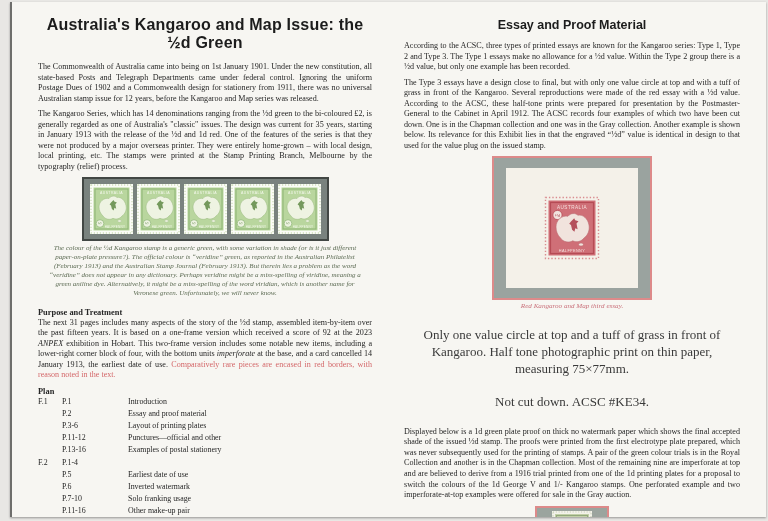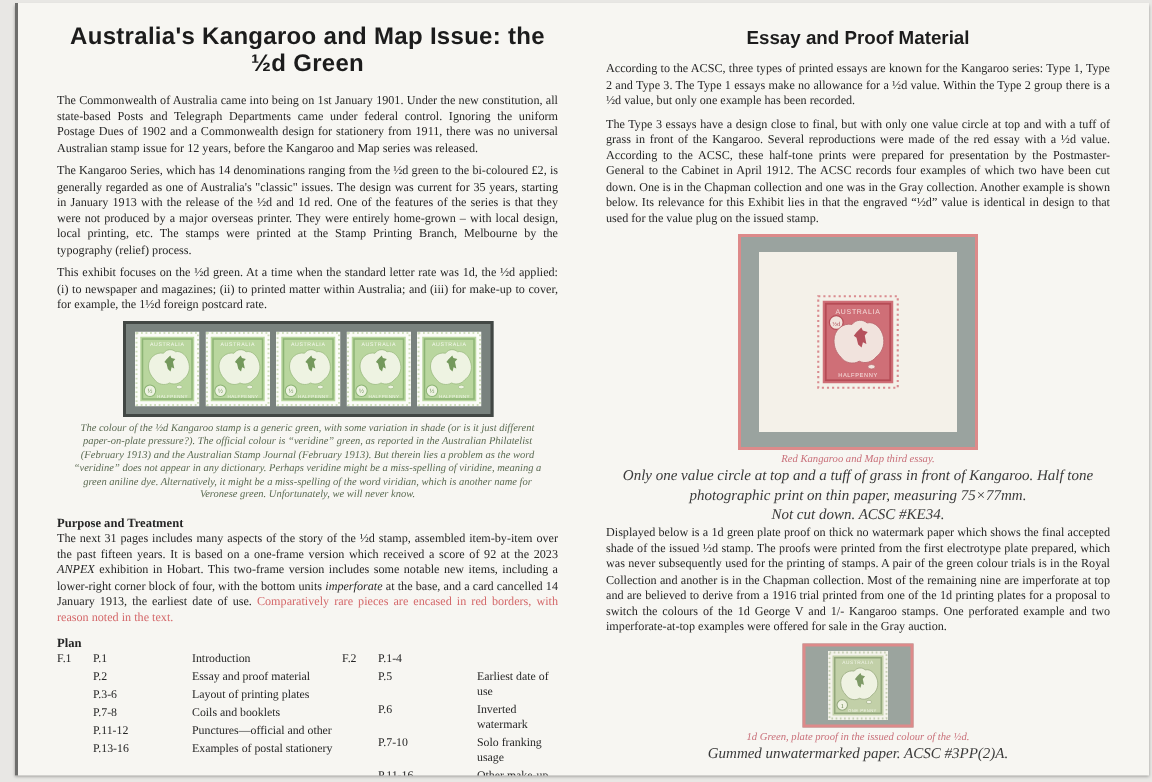--- a/index.html
+++ b/index.html
@@ -27,54 +27,53 @@
   p.body{font-size:8.1px;line-height:1.3;text-align:justify;margin:0 0 5px 0;}
   .it{font-style:italic;}
   .red{color:var(--red-text);}
   .sechead{font-size:8.4px;font-weight:bold;margin:6px 0 1px 0;}
   
   .strip-fig{width:max-content;margin:3px auto 3px auto;background:var(--strip-bg);
              border:2.5px solid #424744;padding:5px 6px;display:flex;gap:4px;}
   .cap-green{width:318px;margin:0 auto 10px auto;font-size:7px;font-style:italic;line-height:1.28;
              text-align:center;color:var(--cap-green);}
   
-  .plan-wrap{display:flex;margin:1px 0 4px 0;}
+  .plan-wrap{display:flex;margin:1px 0 4px 0;flex-direction:column;}
   .plan-col1{width:190px;}
   .plan-col2{flex:1;}
   .plan-row{display:flex;font-size:7.9px;line-height:1.28;margin-bottom:2px;}
   .plan-frame{width:24px;flex:none;}
   .plan-pages{width:66px;flex:none;}
   .plan-label{flex:1;}
   
   .essay-fig{width:160px;box-sizing:border-box;margin:4px auto 2px auto;border:2px solid var(--frame-red);
              background:var(--mat-gray);padding:10px 12px;}
   .essay-paper{background:#f4f1e9;height:120px;display:flex;align-items:center;justify-content:center;}
   .cap-pink{font-size:7.1px;font-style:italic;text-align:center;color:var(--cap-pink);line-height:1.3;margin:0;}
-  .cap-dark{font-size:10px;font-style:italic;text-align:center;color:#3a3a3a;line-height:1.3;margin:0;}
+  .cap-dark{font-size:13px;text-align:center;color:#3a3a3a;line-height:1.3;margin:16px;}
   
   .proof-fig{width:max-content;margin:5px auto 2px auto;border:2px solid var(--frame-red);
              background:#9ba49e;padding:3px 15px;display:flex;align-items:center;justify-content:center;}
   .mt10{margin-top:10px;}
 </style>
 </head>
 <body>
 
 <div class="canvas">
   <div class="sheet">
 
     <div class="page page-left">
       <h1 class="ltitle">Australia's Kangaroo and Map Issue: the ½d Green</h1>
 
       <div>
 
           <p class="body">The Commonwealth of Australia came into being on 1st January 1901. Under the new constitution, all state-based Posts and Telegraph Departments came under federal control. Ignoring the uniform Postage Dues of 1902 and a Commonwealth design for stationery from 1911, there was no universal Australian stamp issue for 12 years, before the Kangaroo and Map series was released.</p>
 
           <p class="body">The Kangaroo Series, which has 14 denominations ranging from the ½d green to the bi-coloured £2, is generally regarded as one of Australia's "classic" issues. The design was current for 35 years, starting in January 1913 with the release of the ½d and 1d red. One of the features of the series is that they were not produced by a major overseas printer. They were entirely home-grown – with local design, local printing, etc. The stamps were printed at the Stamp Printing Branch, Melbourne by the typography (relief) process.</p>
 
-          <p class="body">This exhibit focuses on the ½d green. At a time when the standard letter rate was 1d, the ½d applied: (i) to newspaper and magazines; (ii) to printed matter within Australia; and (iii) for make-up to cover, for example, the 1½d foreign postcard rate.</p>
         </div>
 
       <div class="strip-fig">
 
           <svg width="43" height="50" viewBox="0 0 43 50">
             <rect width="43" height="50" fill="#fbfcf7"></rect>
             <rect x="1" y="1" width="41" height="48" fill="none" stroke="#cfdebc" stroke-width="1.3" stroke-dasharray="1.2 1.8"></rect>
             <rect x="3.5" y="3.5" width="36" height="43" fill="#b9d69e"></rect>
             <rect x="5" y="5" width="33" height="40" fill="none" stroke="#8db475" stroke-width="1"></rect>
             <text x="21.5" y="9.6" text-anchor="middle" font-size="3.5" fill="#f4f8ec" font-family="Liberation Sans, sans-serif" letter-spacing="0.4">AUSTRALIA</text>
@@ -163,25 +162,20 @@
               <span class="plan-pages">P.2</span>
               <span class="plan-label">Essay and proof material</span>
             </div>
 
             <div class="plan-row">
               <span class="plan-frame"></span>
               <span class="plan-pages">P.3-6</span>
               <span class="plan-label">Layout of printing plates</span>
             </div>
 
-            <div class="plan-row">
-              <span class="plan-frame"></span>
-              <span class="plan-pages">P.7-8</span>
-              <span class="plan-label">Coils and booklets</span>
-            </div>
 
 
             <div class="plan-row">
               <span class="plan-frame"></span>
               <span class="plan-pages">P.11-12</span>
               <span class="plan-label">Punctures—official and other</span>
             </div>
 
             <div class="plan-row">
               <span class="plan-frame"></span>

